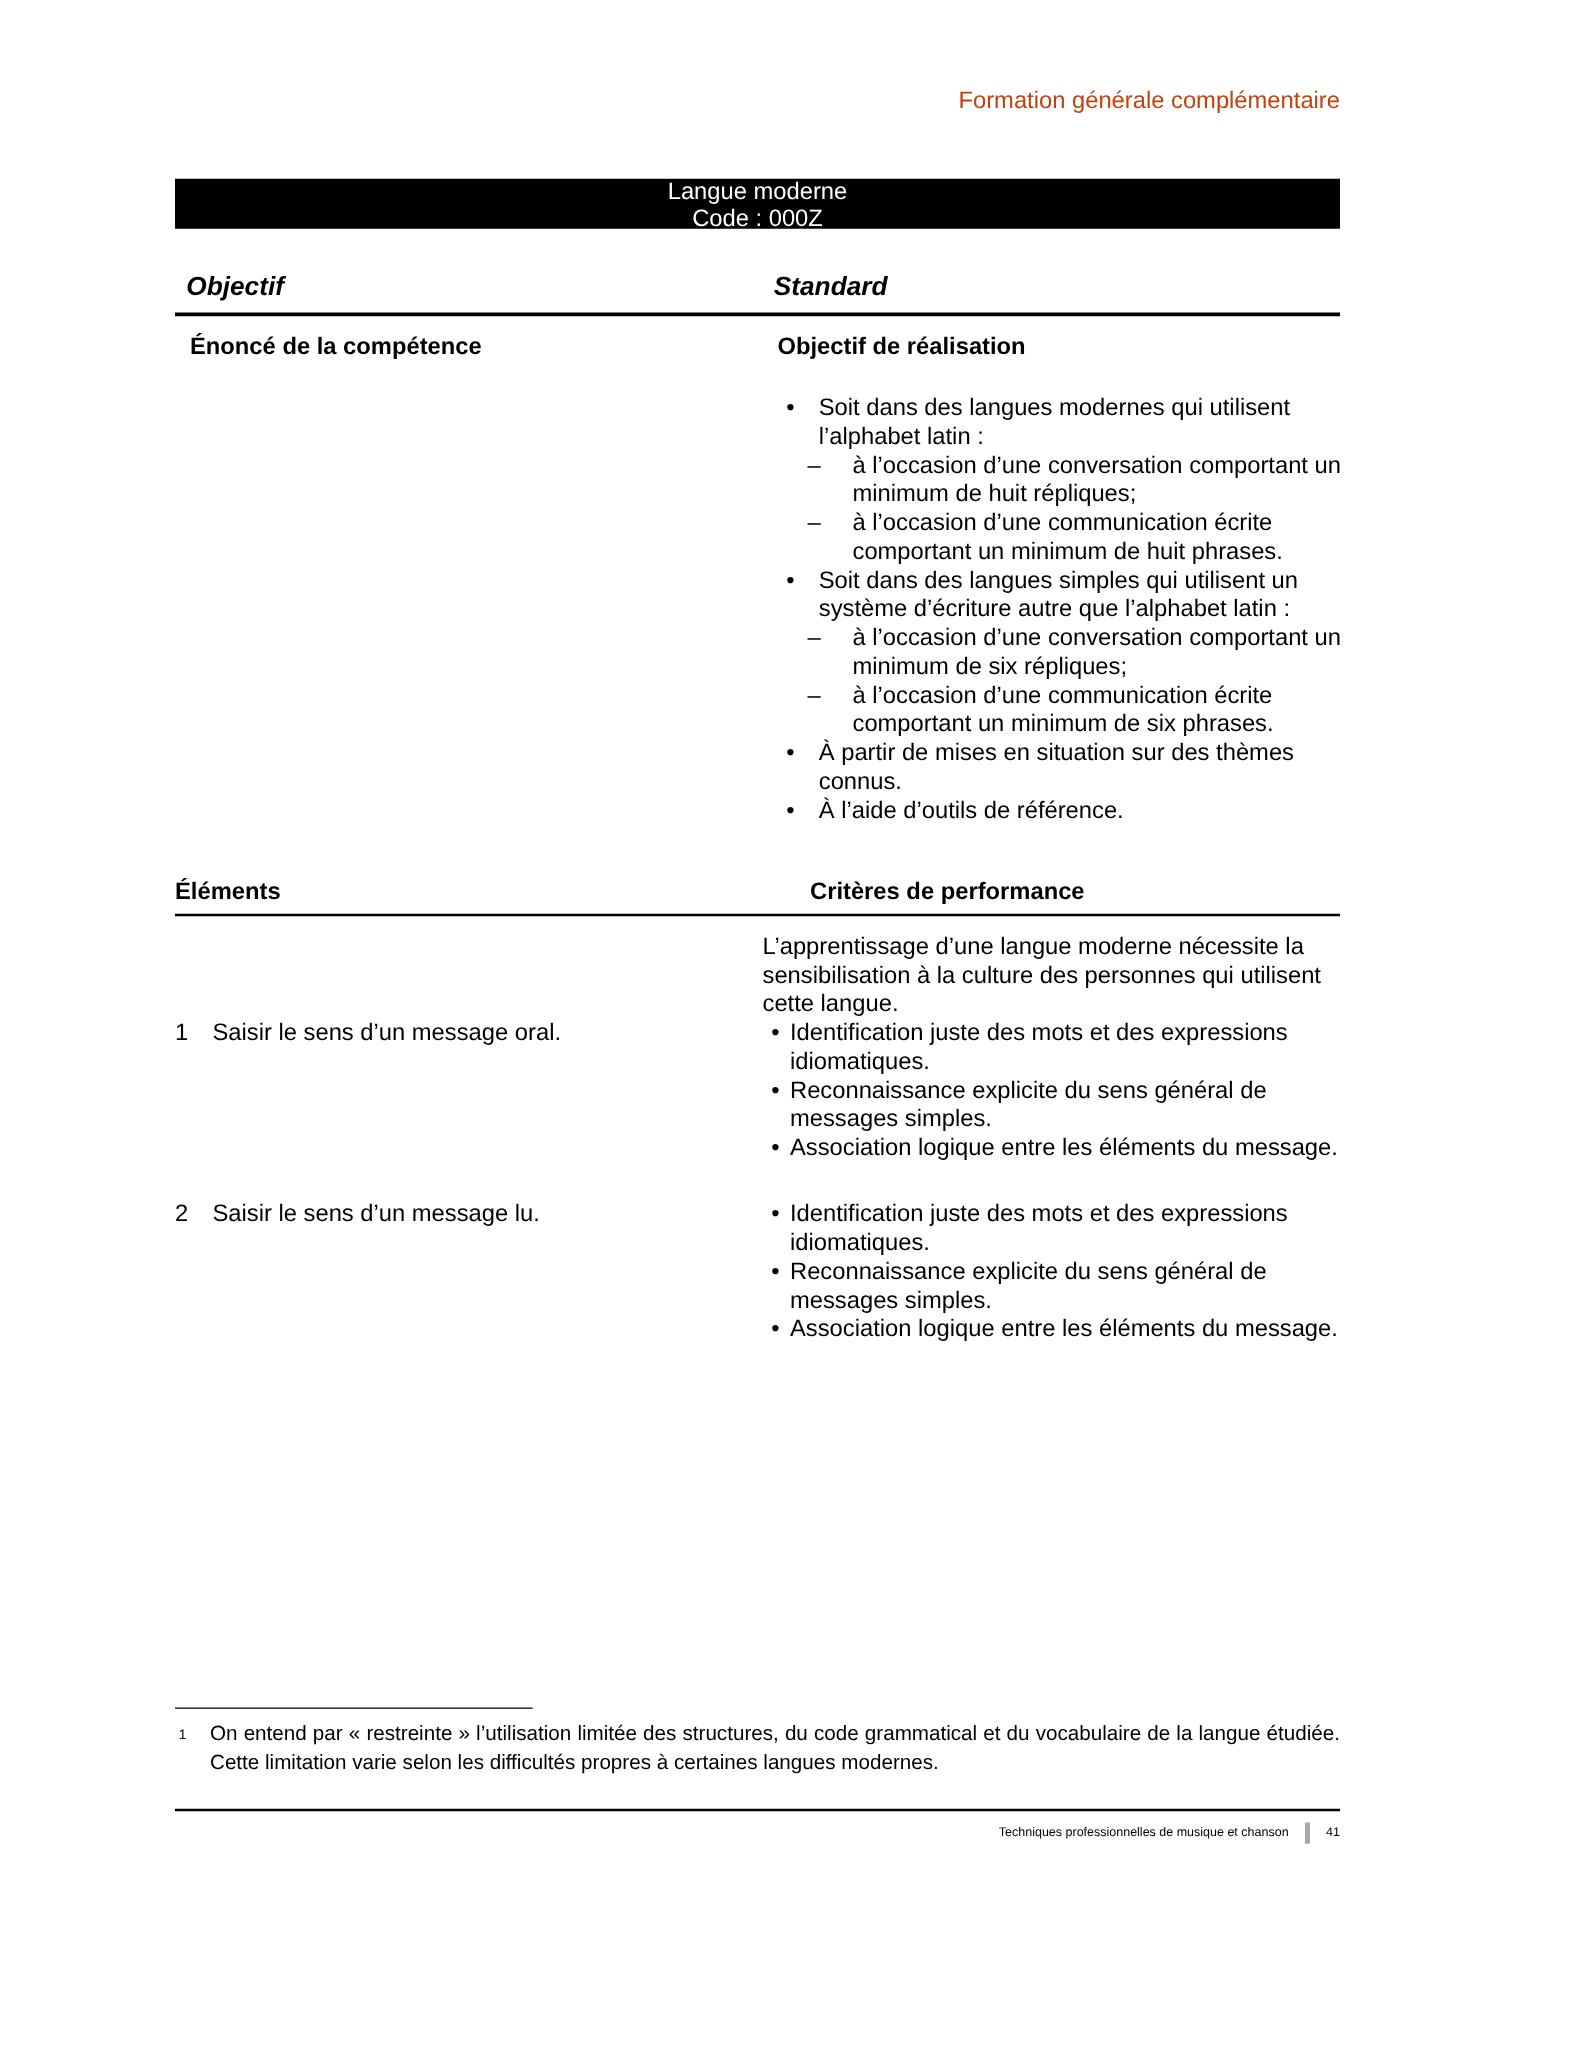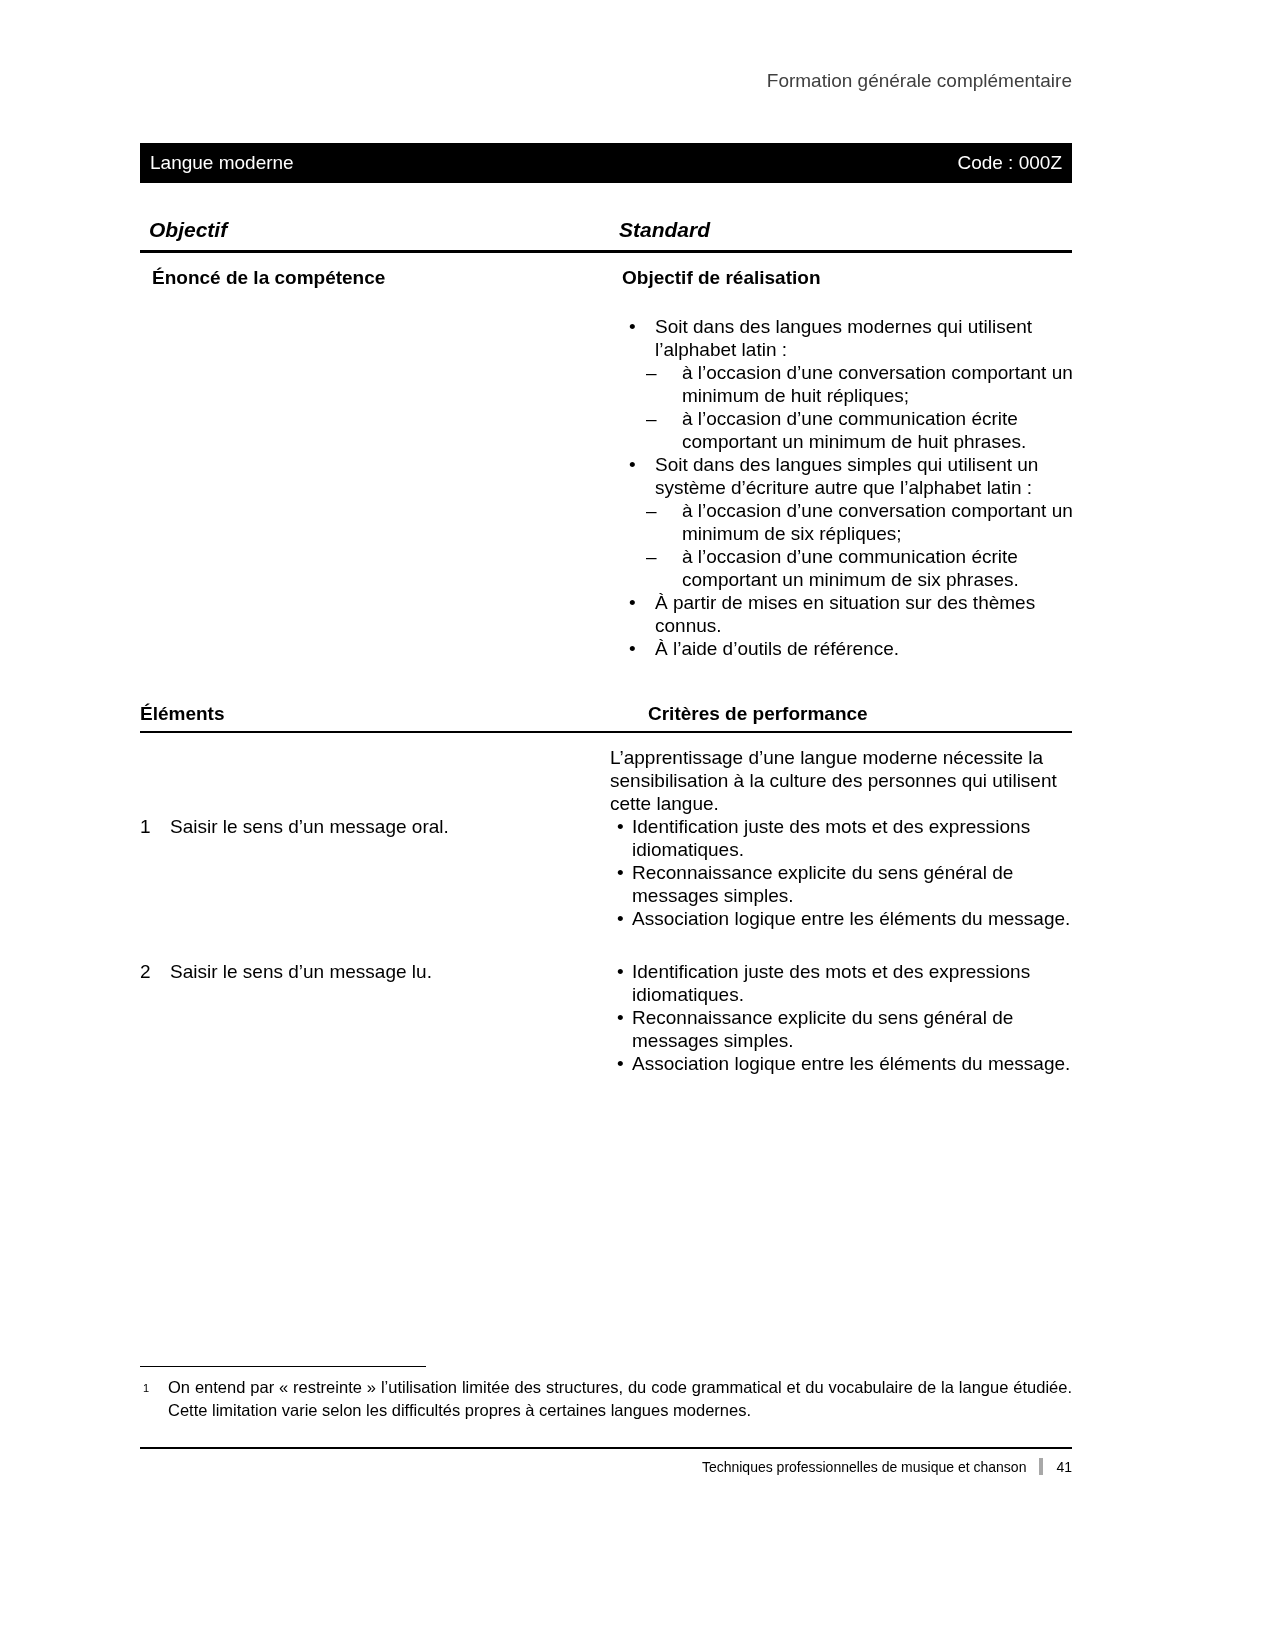--- a/index.html
+++ b/index.html
@@ -11,29 +11,30 @@
     font-family: "Liberation Sans", sans-serif;
     color: #000000;
     overflow: hidden;
   }
   .content { position: absolute; left: 140px; top: 0; width: 932px; height: 100%; }
 
   .running-header {
     position: absolute; top: 70px; left: 0; right: 0;
     text-align: right;
     font-size: 19px;
-    color: #404040;
+    color: #c2410c;
   }
 
   .title-bar {
     position: absolute; top: 143px; left: 0; width: 100%; height: 40px;
     background: #000000; color: #ffffff;
     display: flex; justify-content: space-between; align-items: center;
     box-sizing: border-box; padding: 0 10px;
     font-size: 19px;
+    flex-direction: column;
   }
 
   .grid { display: grid; grid-template-columns: 470px 1fr; }
 
   .col-headers { position: absolute; top: 218px; left: 0; width: 100%; }
   .col-header {
     font-size: 21px; font-weight: bold; font-style: italic;
     padding-left: 9px;
   }
 
@@ -71,21 +72,21 @@
   .footnote-body {
     position: relative; padding-left: 28px;
     font-size: 16.5px; line-height: 23px; text-align: justify;
   }
   .fn-num { position: absolute; left: 3px; top: 1px; font-size: 11px; }
 
   .footer-rule { position: absolute; top: 1447px; left: 0; width: 100%; height: 2px; background: #000000; }
   .page-footer {
     position: absolute; top: 1458px; right: 0;
     display: flex; align-items: center; gap: 13px;
-    font-size: 14px;
+    font-size: 10px;
   }
   .footer-sep { width: 4px; height: 17px; background: #a8a8a8; }
 </style>
 </head>
 <body>
 
 <div class="page">
   <div class="content">
 
     <div class="running-header">Formation générale complémentaire</div>

